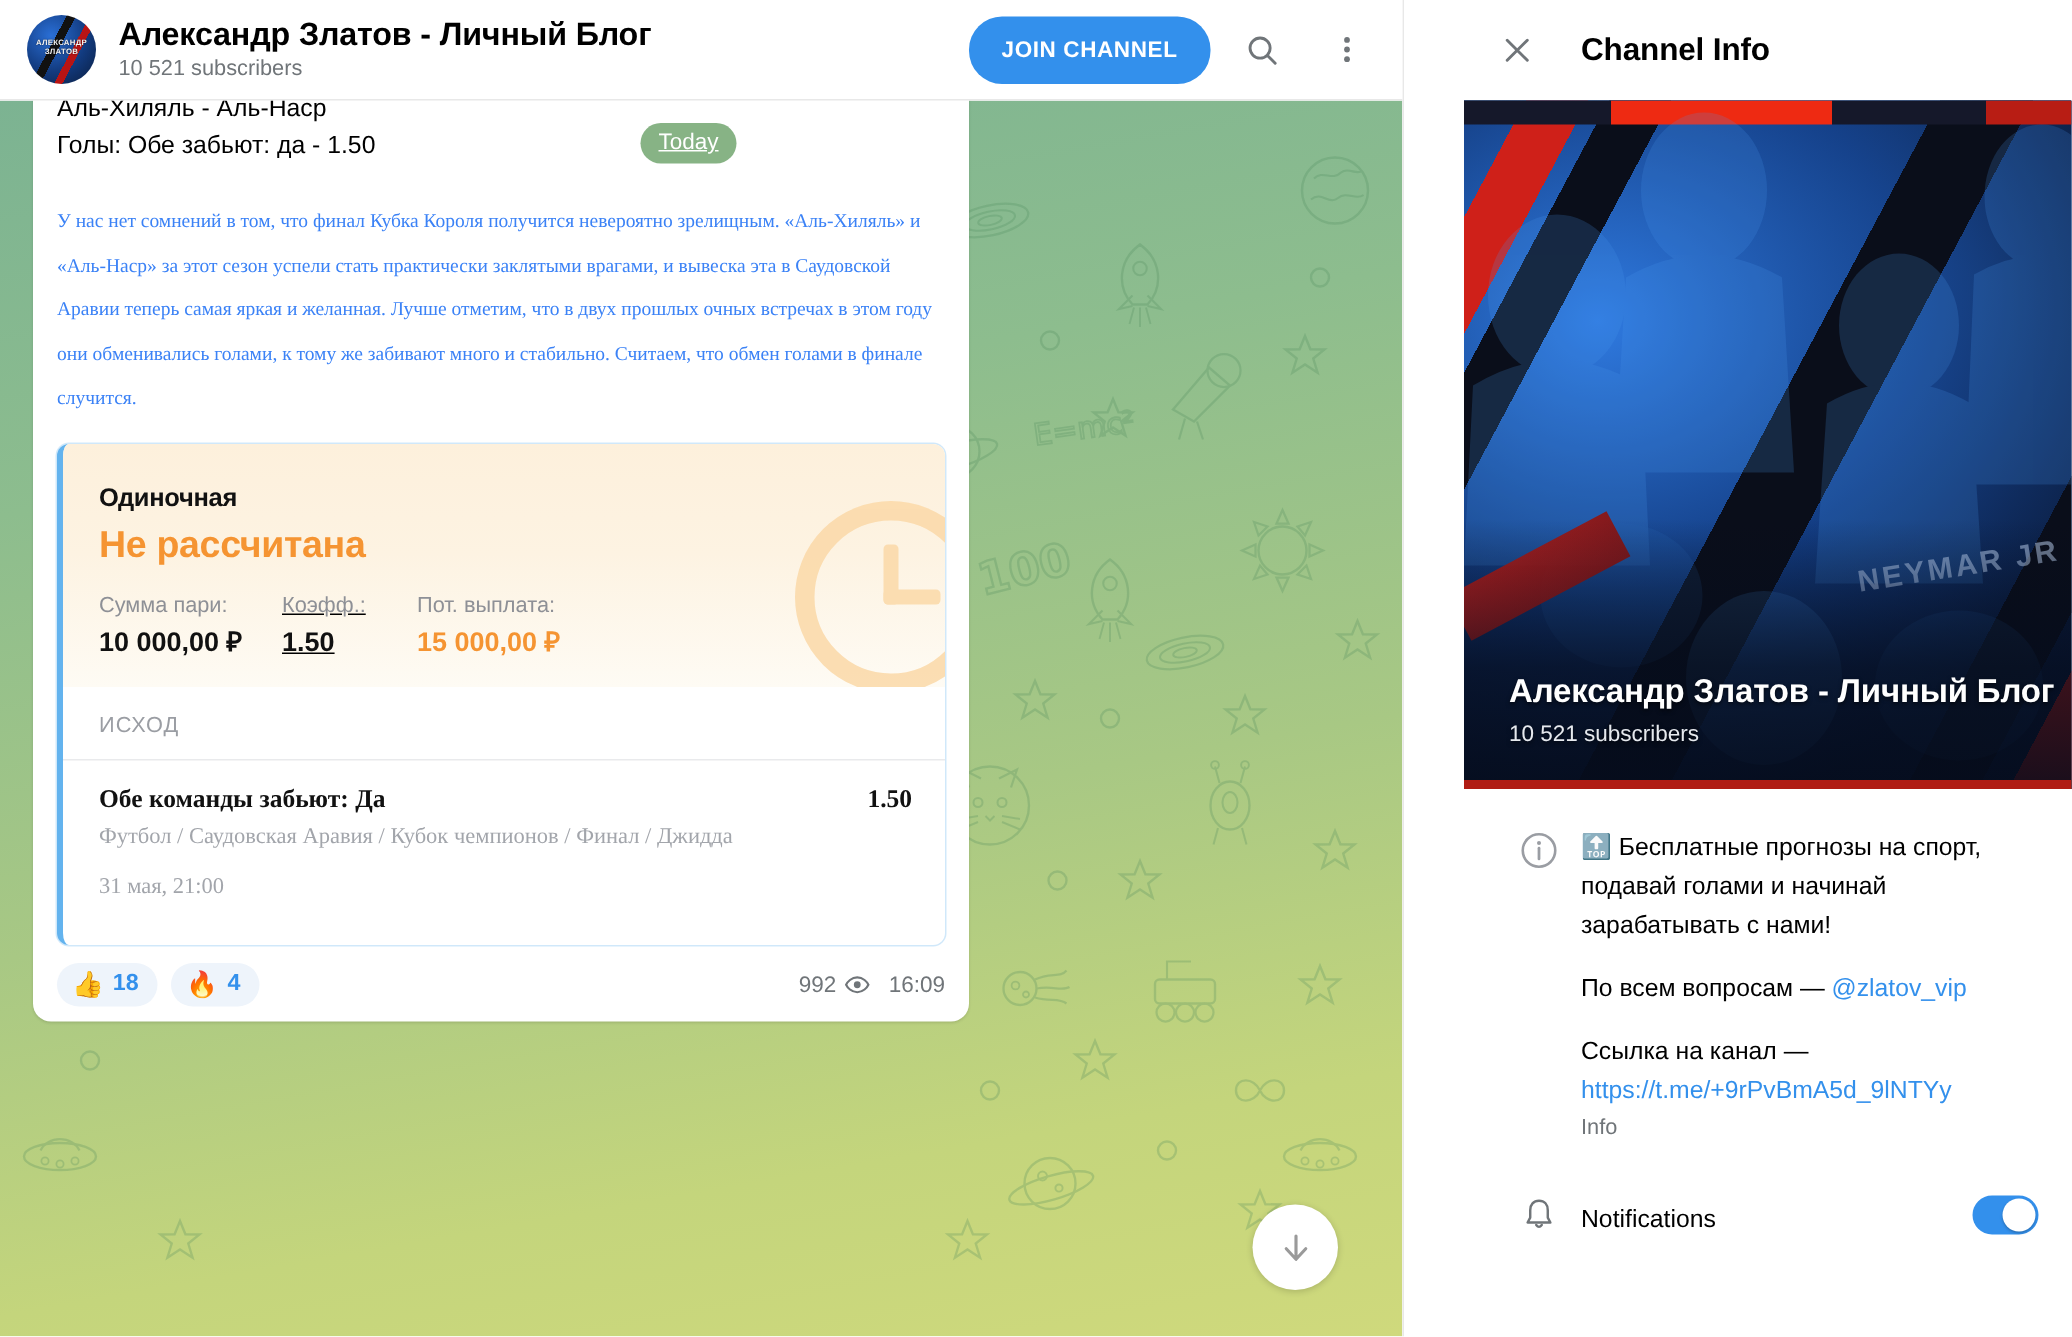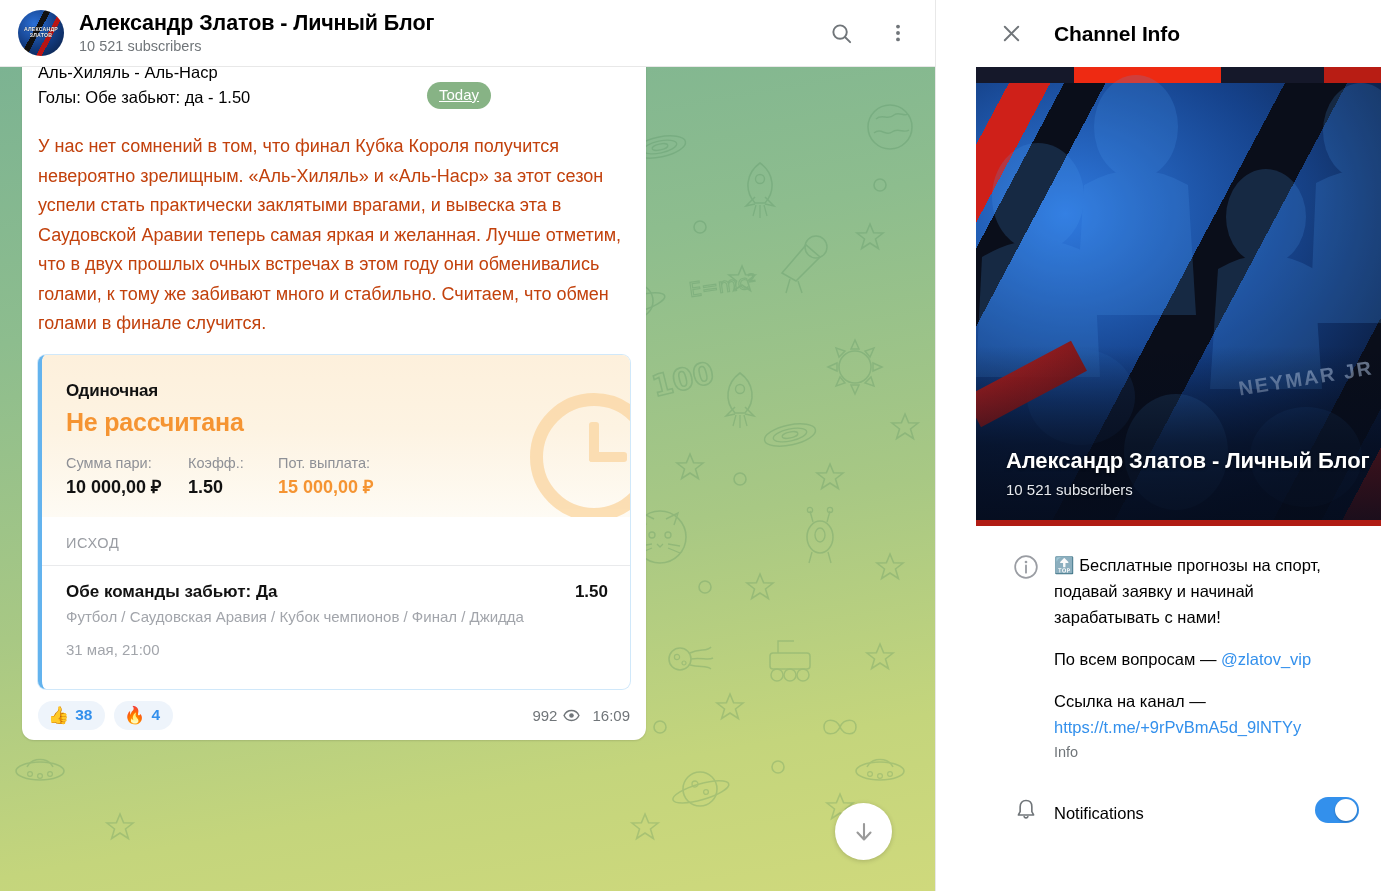--- a/index.html
+++ b/index.html
@@ -61,21 +61,21 @@
   
   .msg {
     position: absolute; top: 0px; left: 22px; width: 624px;
     background: #fff; border-radius: 0 0 12px 12px;
     box-shadow: 0 1px 2px rgba(0,0,0,.12);
     padding: 12px 16px 8px 16px; z-index: 10;
   }
   .msg-line { font-size: 16.5px; line-height: 25px; color: #000; }
   .msg-head { font-size: 16.5px; line-height: 26px; color: #000; }
   .msg-gap { height: 22px; }
-  .msg-para { font-size: 18px; line-height: 29.5px; color: #c2410c; }
+  .msg-para { font-size: 13px; line-height: 29.5px; color: #3b82f6; font-family: Liberation Serif, serif; }
 
   
   .today-badge {
     position: absolute; top: 82px; left: 427px; z-index: 20;
     background: rgba(114,166,112,.85); color: #fff;
     border-radius: 14px; padding: 4px 12px 5px 12px;
     font-size: 15px; font-weight: 500; line-height: 18px; text-decoration: underline;
   }
 
   
@@ -99,28 +99,28 @@
   }
   .clock-wm::before { width: 10px; height: 40px; left: 46px; top: 16px; }
   .clock-wm::after  { width: 38px; height: 10px; left: 46px; top: 46px; }
   .bet-kind { font-size: 17px; font-weight: 700; color: #111; line-height: 31px; letter-spacing: -.2px; }
   .bet-status { font-size: 25px; font-weight: 700; color: #f59432; line-height: 32px; letter-spacing: -.2px; }
   .bet-stats { display: flex; margin-top: 16px; position: relative; z-index: 2; }
   .stat-lbl { font-size: 14.5px; color: #8e9096; line-height: 19px; }
   .stat-val { font-size: 18px; font-weight: 700; color: #111; line-height: 24px; margin-top: 2px; }
   .stat-val.accent { color: #f59432; }
   .st-1 { width: 122px; }
-  .st-2 { width: 90px; }
+  .st-2 { width: 90px; text-decoration: underline; }
   .st-3 { width: 170px; }
 
   .bet-outcome-hdr {
     font-size: 14.5px; letter-spacing: .7px; color: #9a9da3;
     padding: 18px 22px 14px 24px; border-bottom: 1px solid #e9eaec;
   }
-  .bet-body { padding: 14px 22px 28px 24px; }
+  .bet-body { padding: 14px 22px 28px 24px; font-family: Liberation Serif, serif; }
   .bet-row1 { display: flex; align-items: baseline; }
   .bet-pick { font-size: 17px; font-weight: 700; color: #111; flex: 1 1 auto; line-height: 23px; }
   .bet-odd { font-size: 17px; font-weight: 700; color: #111; line-height: 23px; }
   .bet-teams { font-size: 15.5px; color: #3b3f45; line-height: 22px; margin-top: 5px; }
   .bet-league { font-size: 15px; color: #a2a5ab; line-height: 22px; margin-top: 3px; }
   .bet-date { font-size: 15px; color: #a2a5ab; line-height: 22px; margin-top: 11px; }
 
   
   .msg-footer { display: flex; align-items: center; margin-top: 12px; padding-bottom: 2px; }
   .reaction {
@@ -398,21 +398,21 @@
             <div class="bet-odd">1.50</div>
           </div>
           <div class="bet-league">Футбол / Саудовская Аравия / Кубок чемпионов / Финал / Джидда</div>
           <div class="bet-date">31 мая, 21:00</div>
         </div>
       </div>
 
       <div class="msg-footer">
         <div class="reaction">
           <span class="emo">👍</span>
-          <span class="cnt">38</span>
+          <span class="cnt">18</span>
         </div>
         <div class="reaction">
           <span class="emo">🔥</span>
           <span class="cnt">4</span>
         </div>
         <div class="foot-spacer"></div>
         <div class="views">
           <span>992</span>
           <svg width="17" height="17" viewBox="0 0 24 24">
             <path d="M12 5C6.5 5 2.7 9.4 1.5 12c1.2 2.6 5 7 10.5 7s9.3-4.4 10.5-7C21.3 9.4 17.5 5 12 5z" fill="none" stroke="#707579" stroke-width="2"></path>
@@ -433,20 +433,21 @@
 
     <div class="chat-header">
       <div class="avatar">
         <div class="av-txt">АЛЕКСАНДР ЗЛАТОВ</div>
       </div>
       <div class="hdr-texts">
         <div class="hdr-title">Александр Златов - Личный Блог</div>
         <div class="hdr-sub">10 521 subscribers</div>
       </div>
       <div class="hdr-spacer"></div>
+      <button class="join-btn">JOIN CHANNEL</button>
       <button class="icon-btn">
         <svg width="23" height="23" viewBox="0 0 24 24">
           <circle cx="10.5" cy="10.5" r="7" fill="none" stroke="#707579" stroke-width="2"></circle>
           <path d="M15.6 15.6 L21 21" stroke="#707579" stroke-width="2" stroke-linecap="round"></path>
         </svg>
       </button>
       <button class="icon-btn">
         <svg width="22" height="22" viewBox="0 0 24 24">
           <circle cx="12" cy="5" r="2.1" fill="#707579"></circle>
           <circle cx="12" cy="12" r="2.1" fill="#707579"></circle>
@@ -498,21 +499,21 @@
     <div class="info-body">
       <div class="info-row">
         <div class="info-ico">
           <svg width="26" height="26" viewBox="0 0 24 24">
             <circle cx="12" cy="12" r="10" fill="none" stroke="#9a9da3" stroke-width="1.6"></circle>
             <circle cx="12" cy="7.4" r="1.25" fill="#9a9da3"></circle>
             <path d="M12 10.6 V17.2" stroke="#9a9da3" stroke-width="1.7" stroke-linecap="round"></path>
           </svg>
         </div>
         <div class="info-content">
-          <div class="info-text">🔝 Бесплатные прогнозы на спорт, подавай заявку и начинай зарабатывать с нами!</div>
+          <div class="info-text">🔝 Бесплатные прогнозы на спорт, подавай голами и начинай зарабатывать с нами!</div>
           <div style="height:16px"></div>
           <div class="info-text"><span>По всем вопросам — </span><a class="info-link">@zlatov_vip</a></div>
           <div style="height:16px"></div>
           <div class="info-text">Ссылка на канал —</div>
           <div class="info-text"><a class="info-link">https://t.me/+9rPvBmA5d_9lNTYy</a></div>
           <div class="info-caption">Info</div>
         </div>
       </div>
 
       <div class="notif-row">

